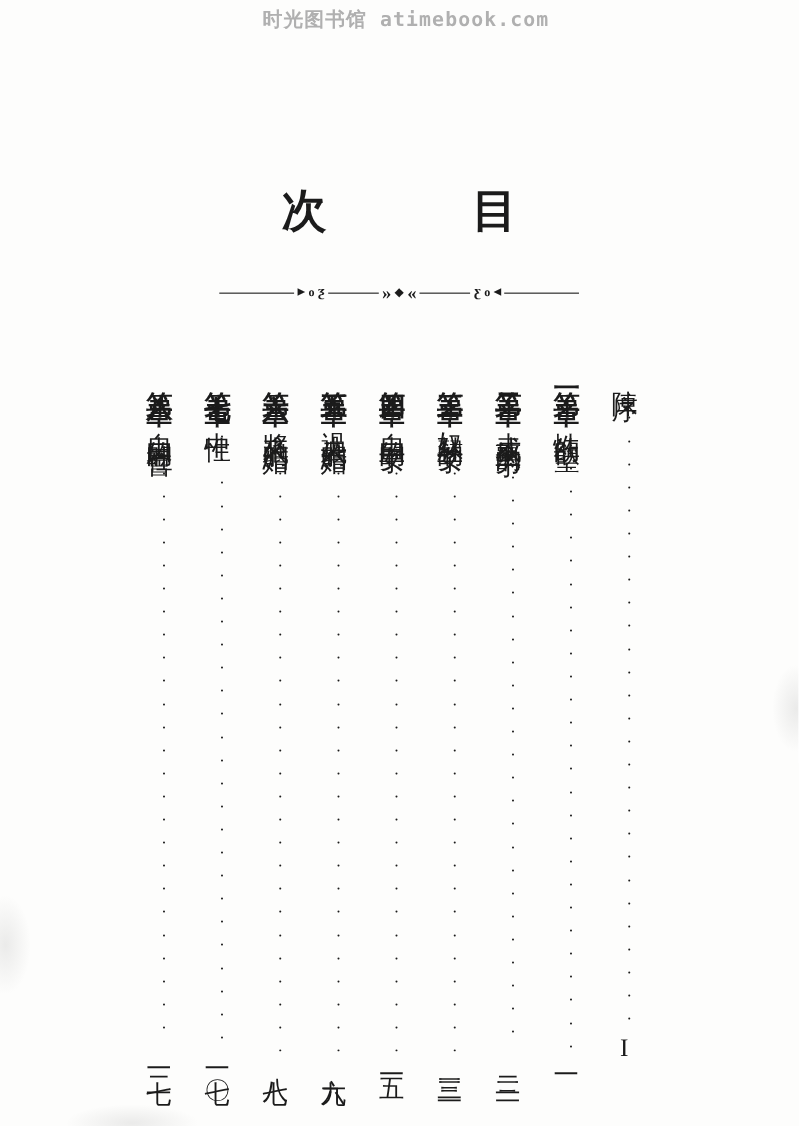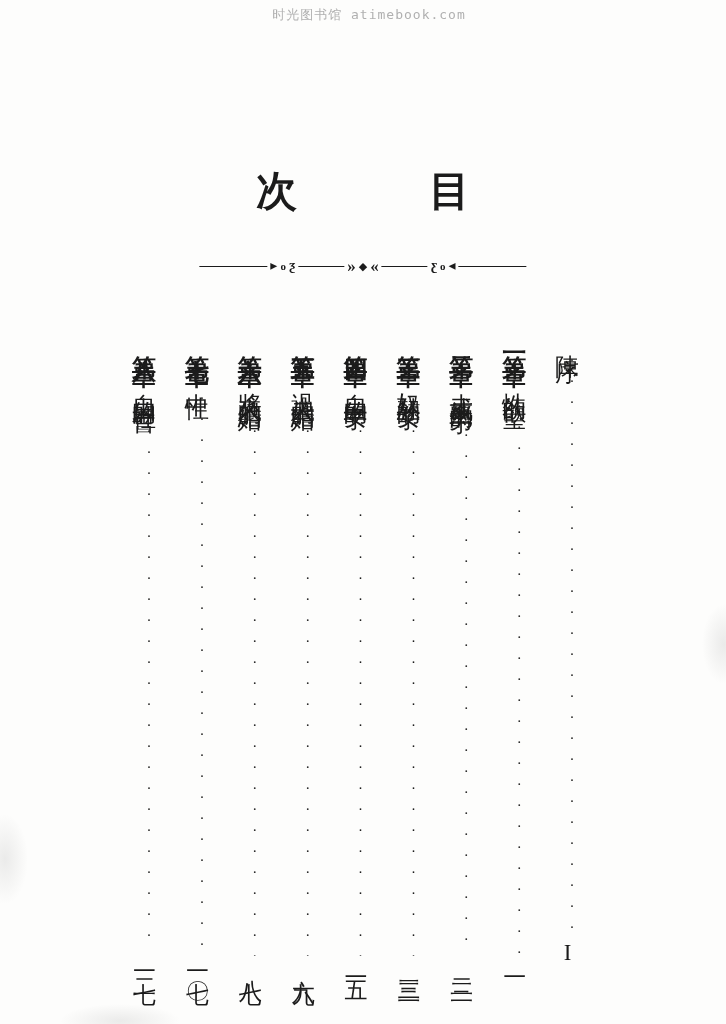--- a/index.html
+++ b/index.html
@@ -11,22 +11,23 @@
     overflow:hidden;
     font-family:"Liberation Serif","DejaVu Serif",serif;
     color:var(--ink,#1b1b1b);
   }
 
   
   .watermark {
     position:absolute; top:6px; left:12px; right:0;
     text-align:center;
     font-family:"DejaVu Sans Mono","Liberation Mono",monospace;
-    font-size:13px; letter-spacing:1px;
+    font-size:18px; letter-spacing:1px;
     color:var(--watermark,#b5b5b5);
+    font-weight:bold;
   }
 
   
   .title-row {
     position:absolute; top:164px; left:50%;
     transform:translateX(-50%);
     display:flex; gap:132px;
     font-size:41px; font-weight:bold;
     letter-spacing:0;
   }

